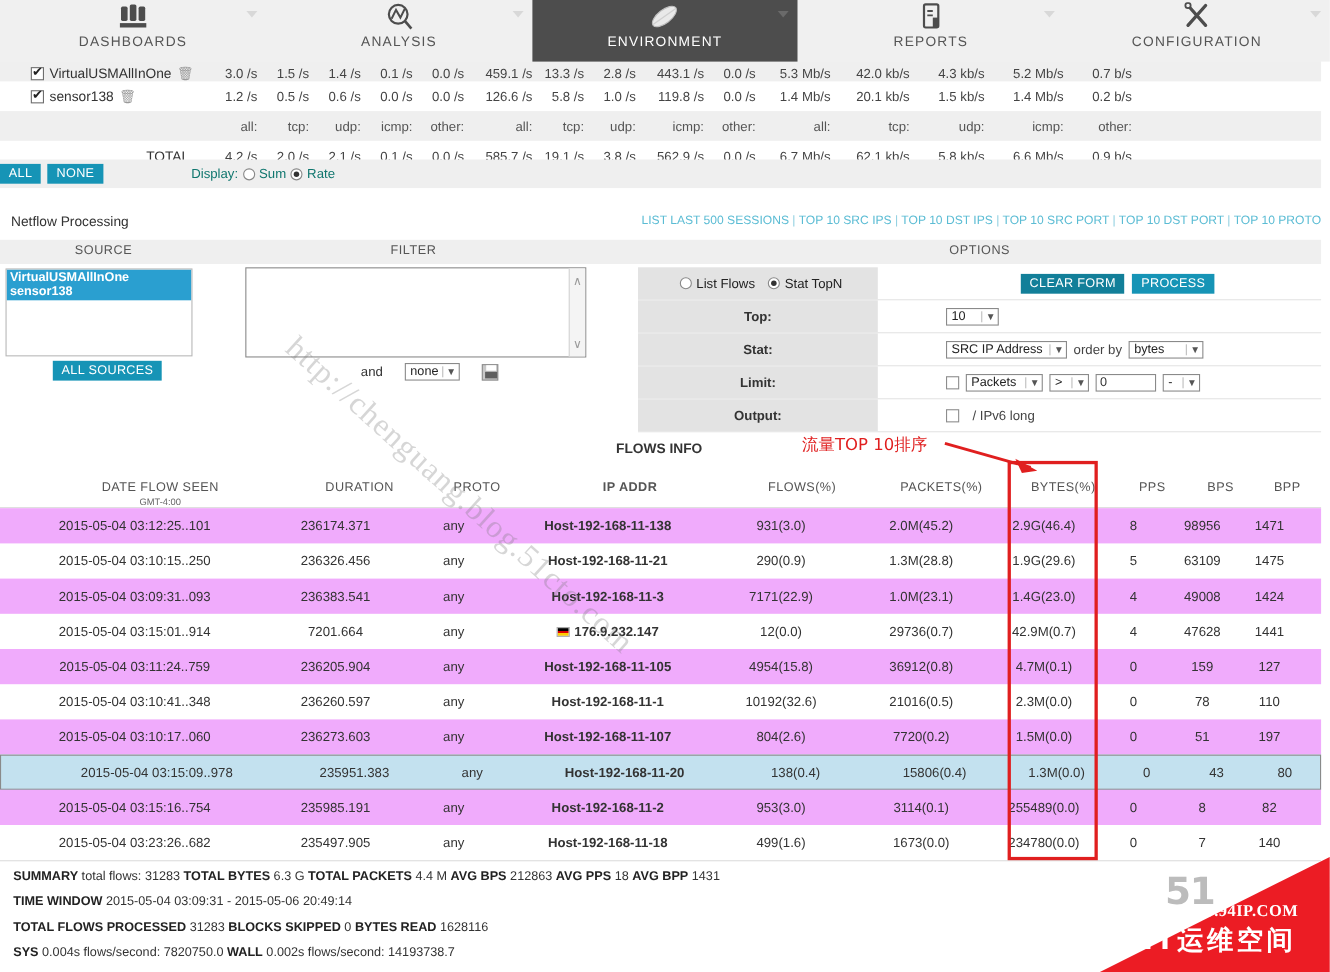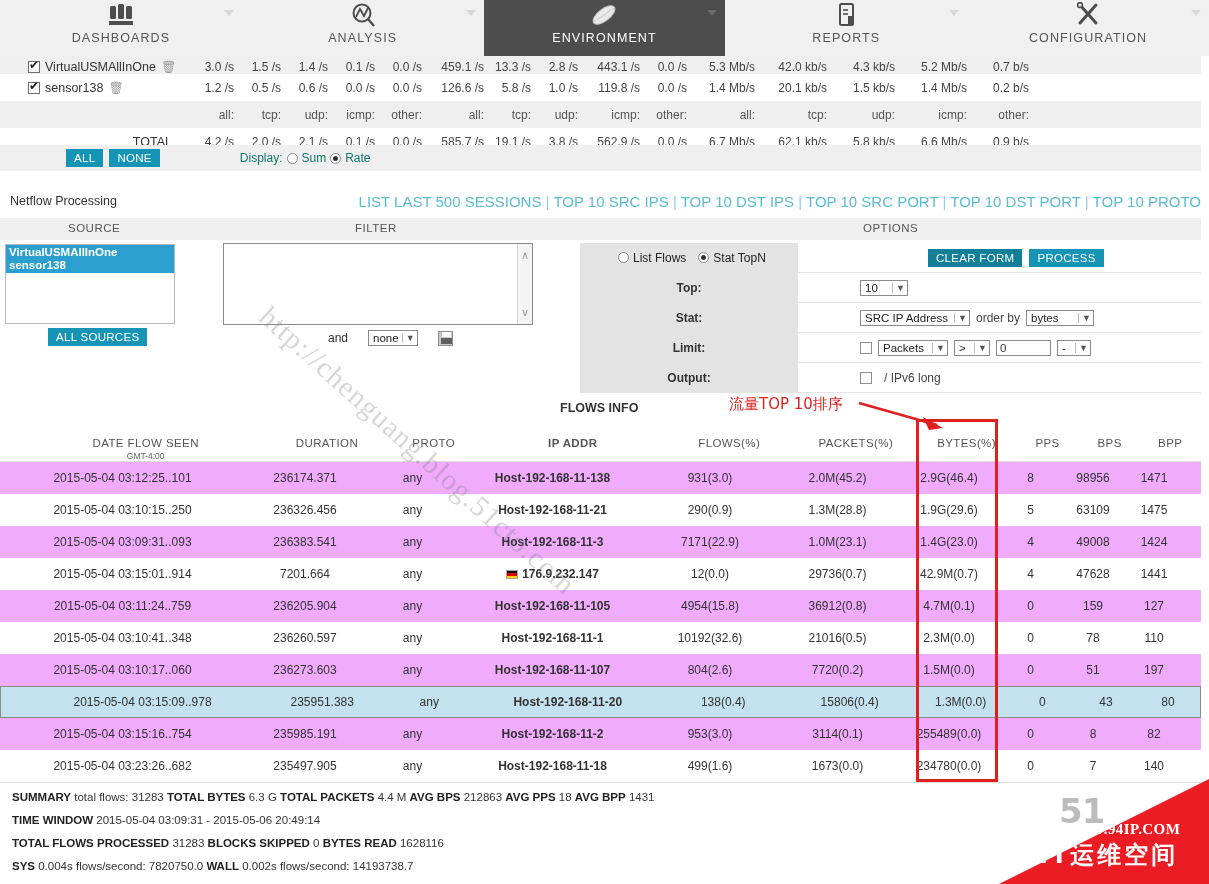--- a/index.html
+++ b/index.html
@@ -62,39 +62,39 @@
   .sublabel{ color:#555; font-weight:400; }
 
   .ctrlrow{
     position:absolute; left:0; top:145px; width:1201px; height:26px;
     background:#efefef; display:flex; align-items:center; z-index:5;
   }
   .btn-sq{
     background:#1694b6; color:#fff; font-size:11.5px; padding:3px 8px;
     border:0; cursor:pointer; letter-spacing:.3px;
   }
-  .allbtn{ margin-left:66px; }
+  .allbtn{ }
   .nonebtn{ margin-left:6px; }
   .dispbox{ margin-left:80px; display:flex; align-items:center; gap:4px; font-size:12px; color:#0f766e;}
   .radio{
     width:11px;height:11px;border:1px solid #888;border-radius:50%;
     display:inline-block;background:#fff;position:relative;flex:none;
   }
   .radio.on:after{
     content:""; position:absolute; left:2px; top:2px; width:5px;height:5px;
     border-radius:50%; background:#333;
   }
 
   
   .nfhead{
     position:absolute; left:0; top:190px; width:1201px; height:22px;
     display:flex; align-items:center; z-index:5;
   }
   .nftitle{ margin-left:10px; font-size:12.5px; color:#333; }
-  .nflinks{ margin-left:auto; font-size:15px; color:#5bbcd4; white-space:nowrap; }
+  .nflinks{ margin-left:auto; font-size:11px; color:#5bbcd4; white-space:nowrap; }
   .nflinks a{ color:#5bbcd4; text-decoration:none; cursor:pointer; }
   .nflinks .sep{ color:#8fcfe0; }
 
   .colhdr{
     position:absolute; left:0; top:218px; width:1201px; height:22px;
     background:#efefef; z-index:5;
   }
   .colhdr span{
     position:absolute; top:4px; font-size:11.5px; color:#555; letter-spacing:.5px;
   }

